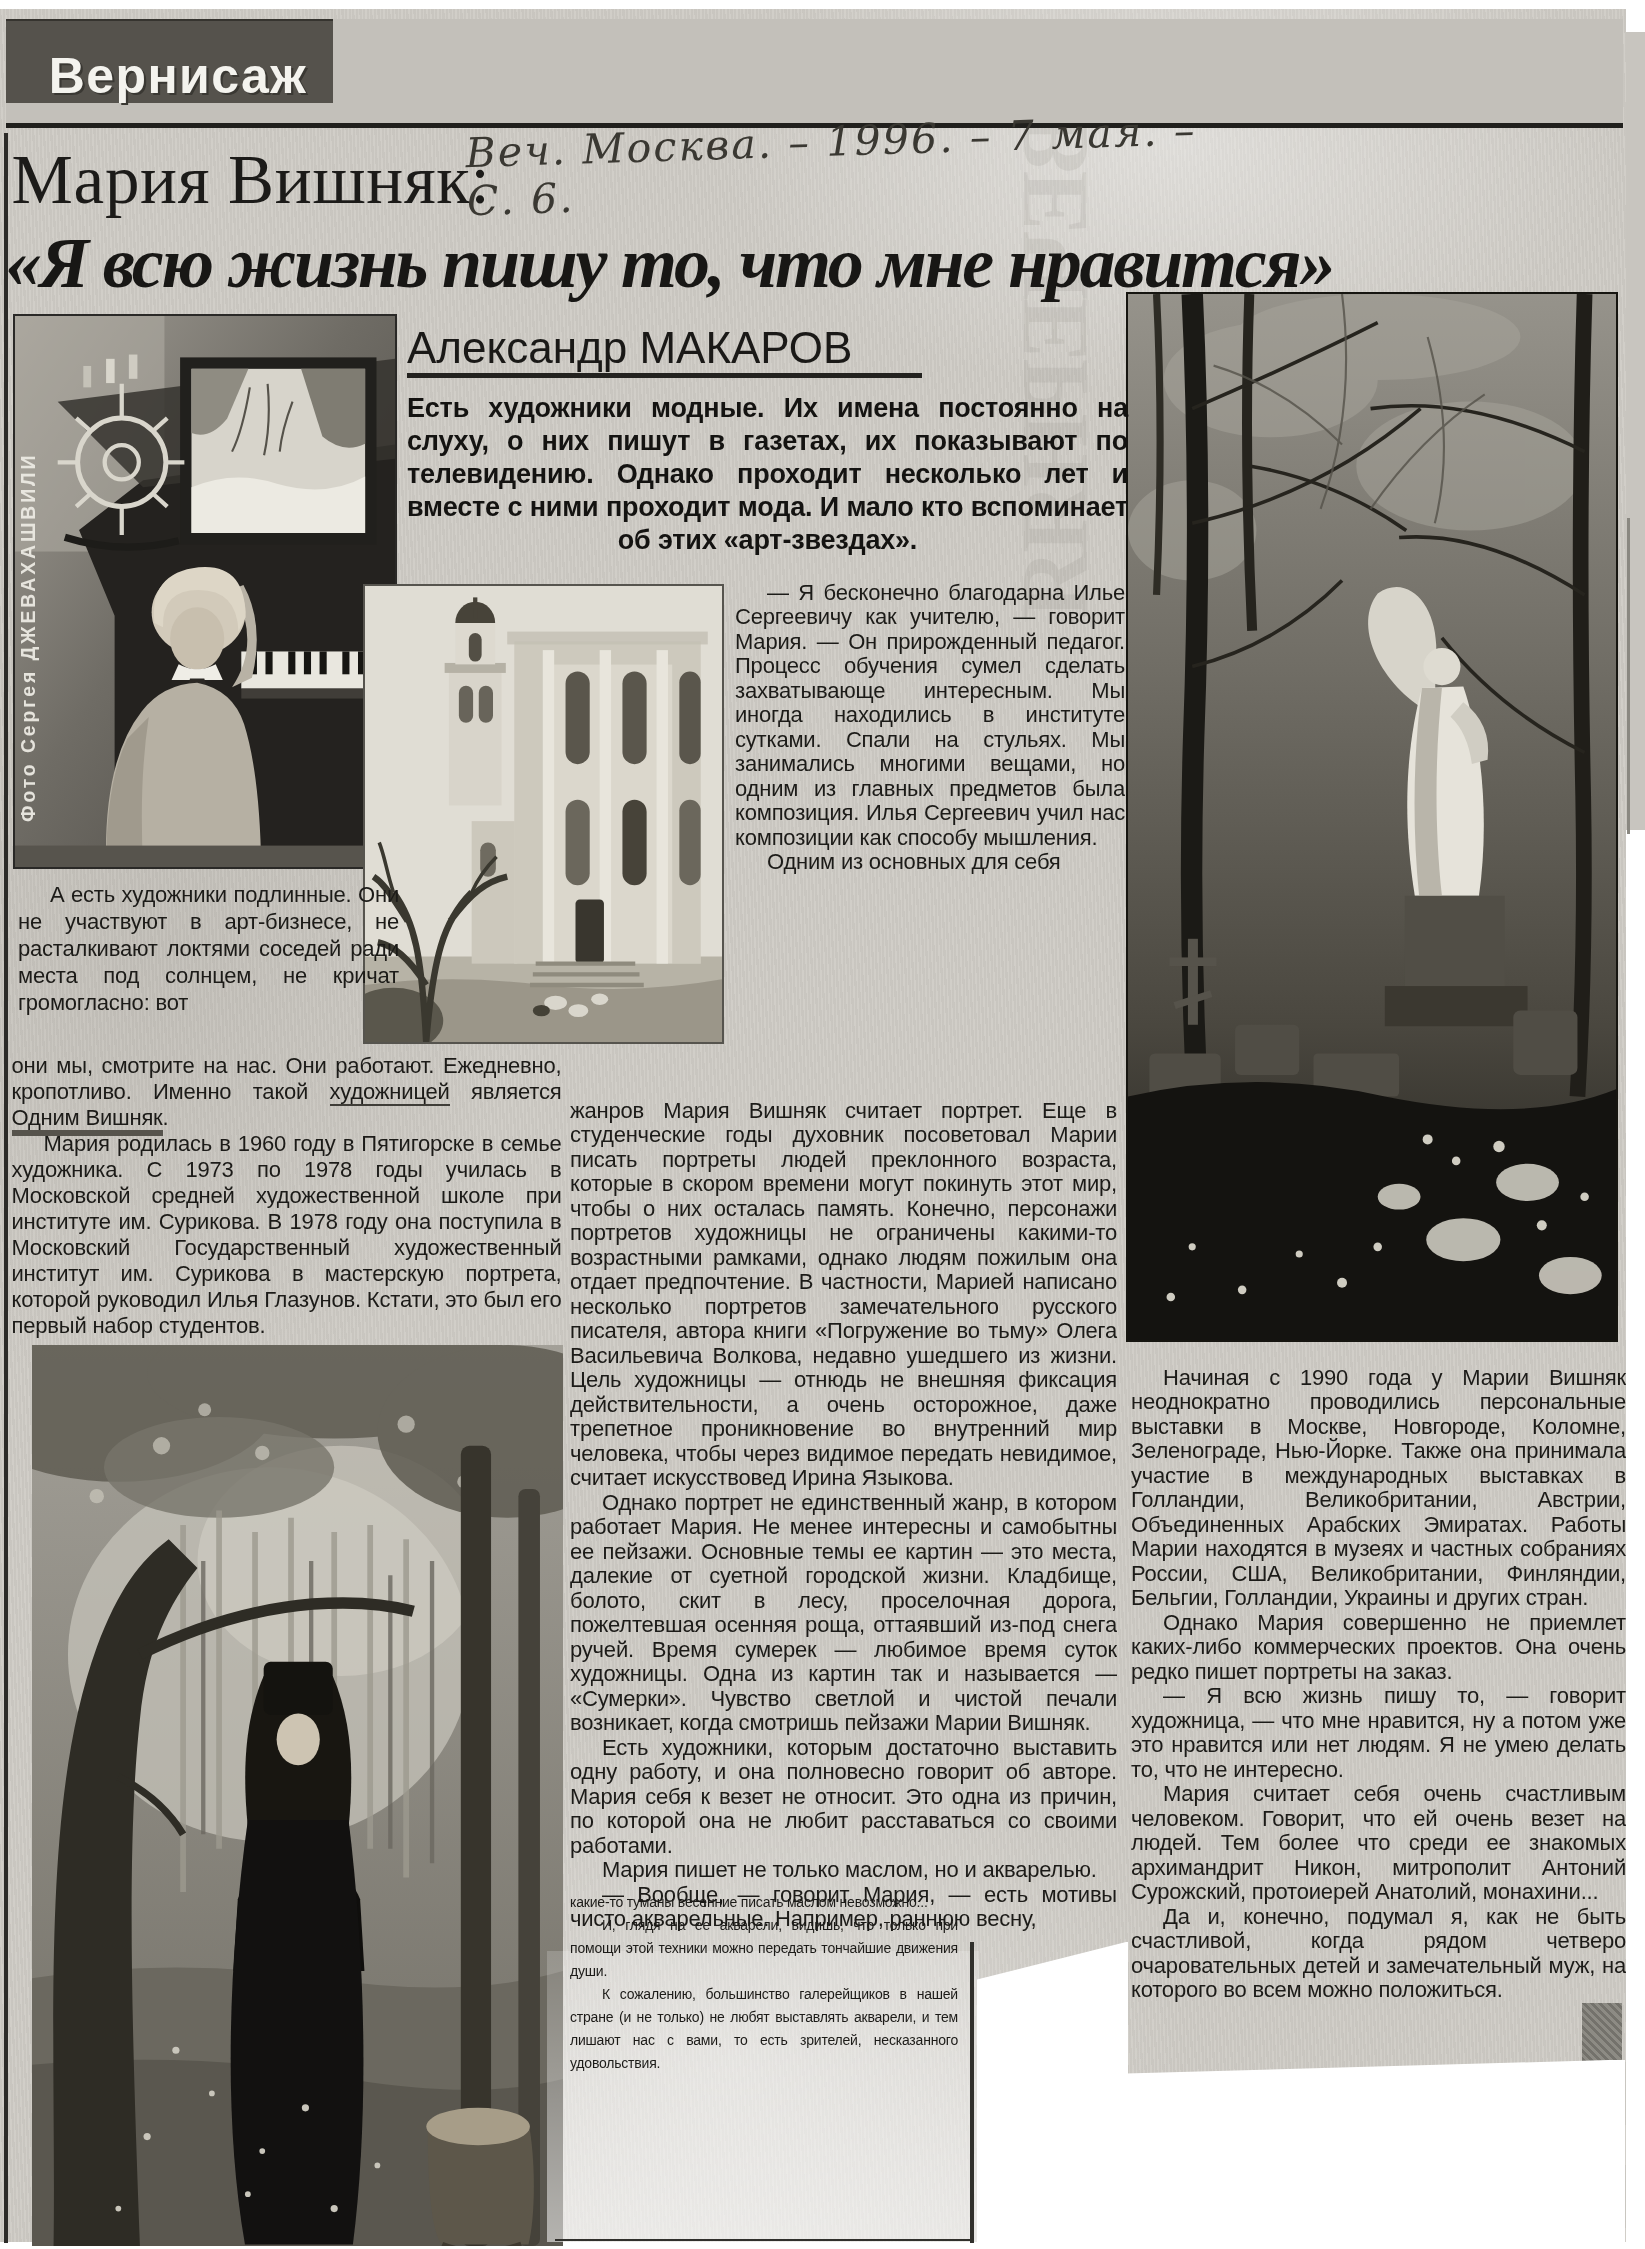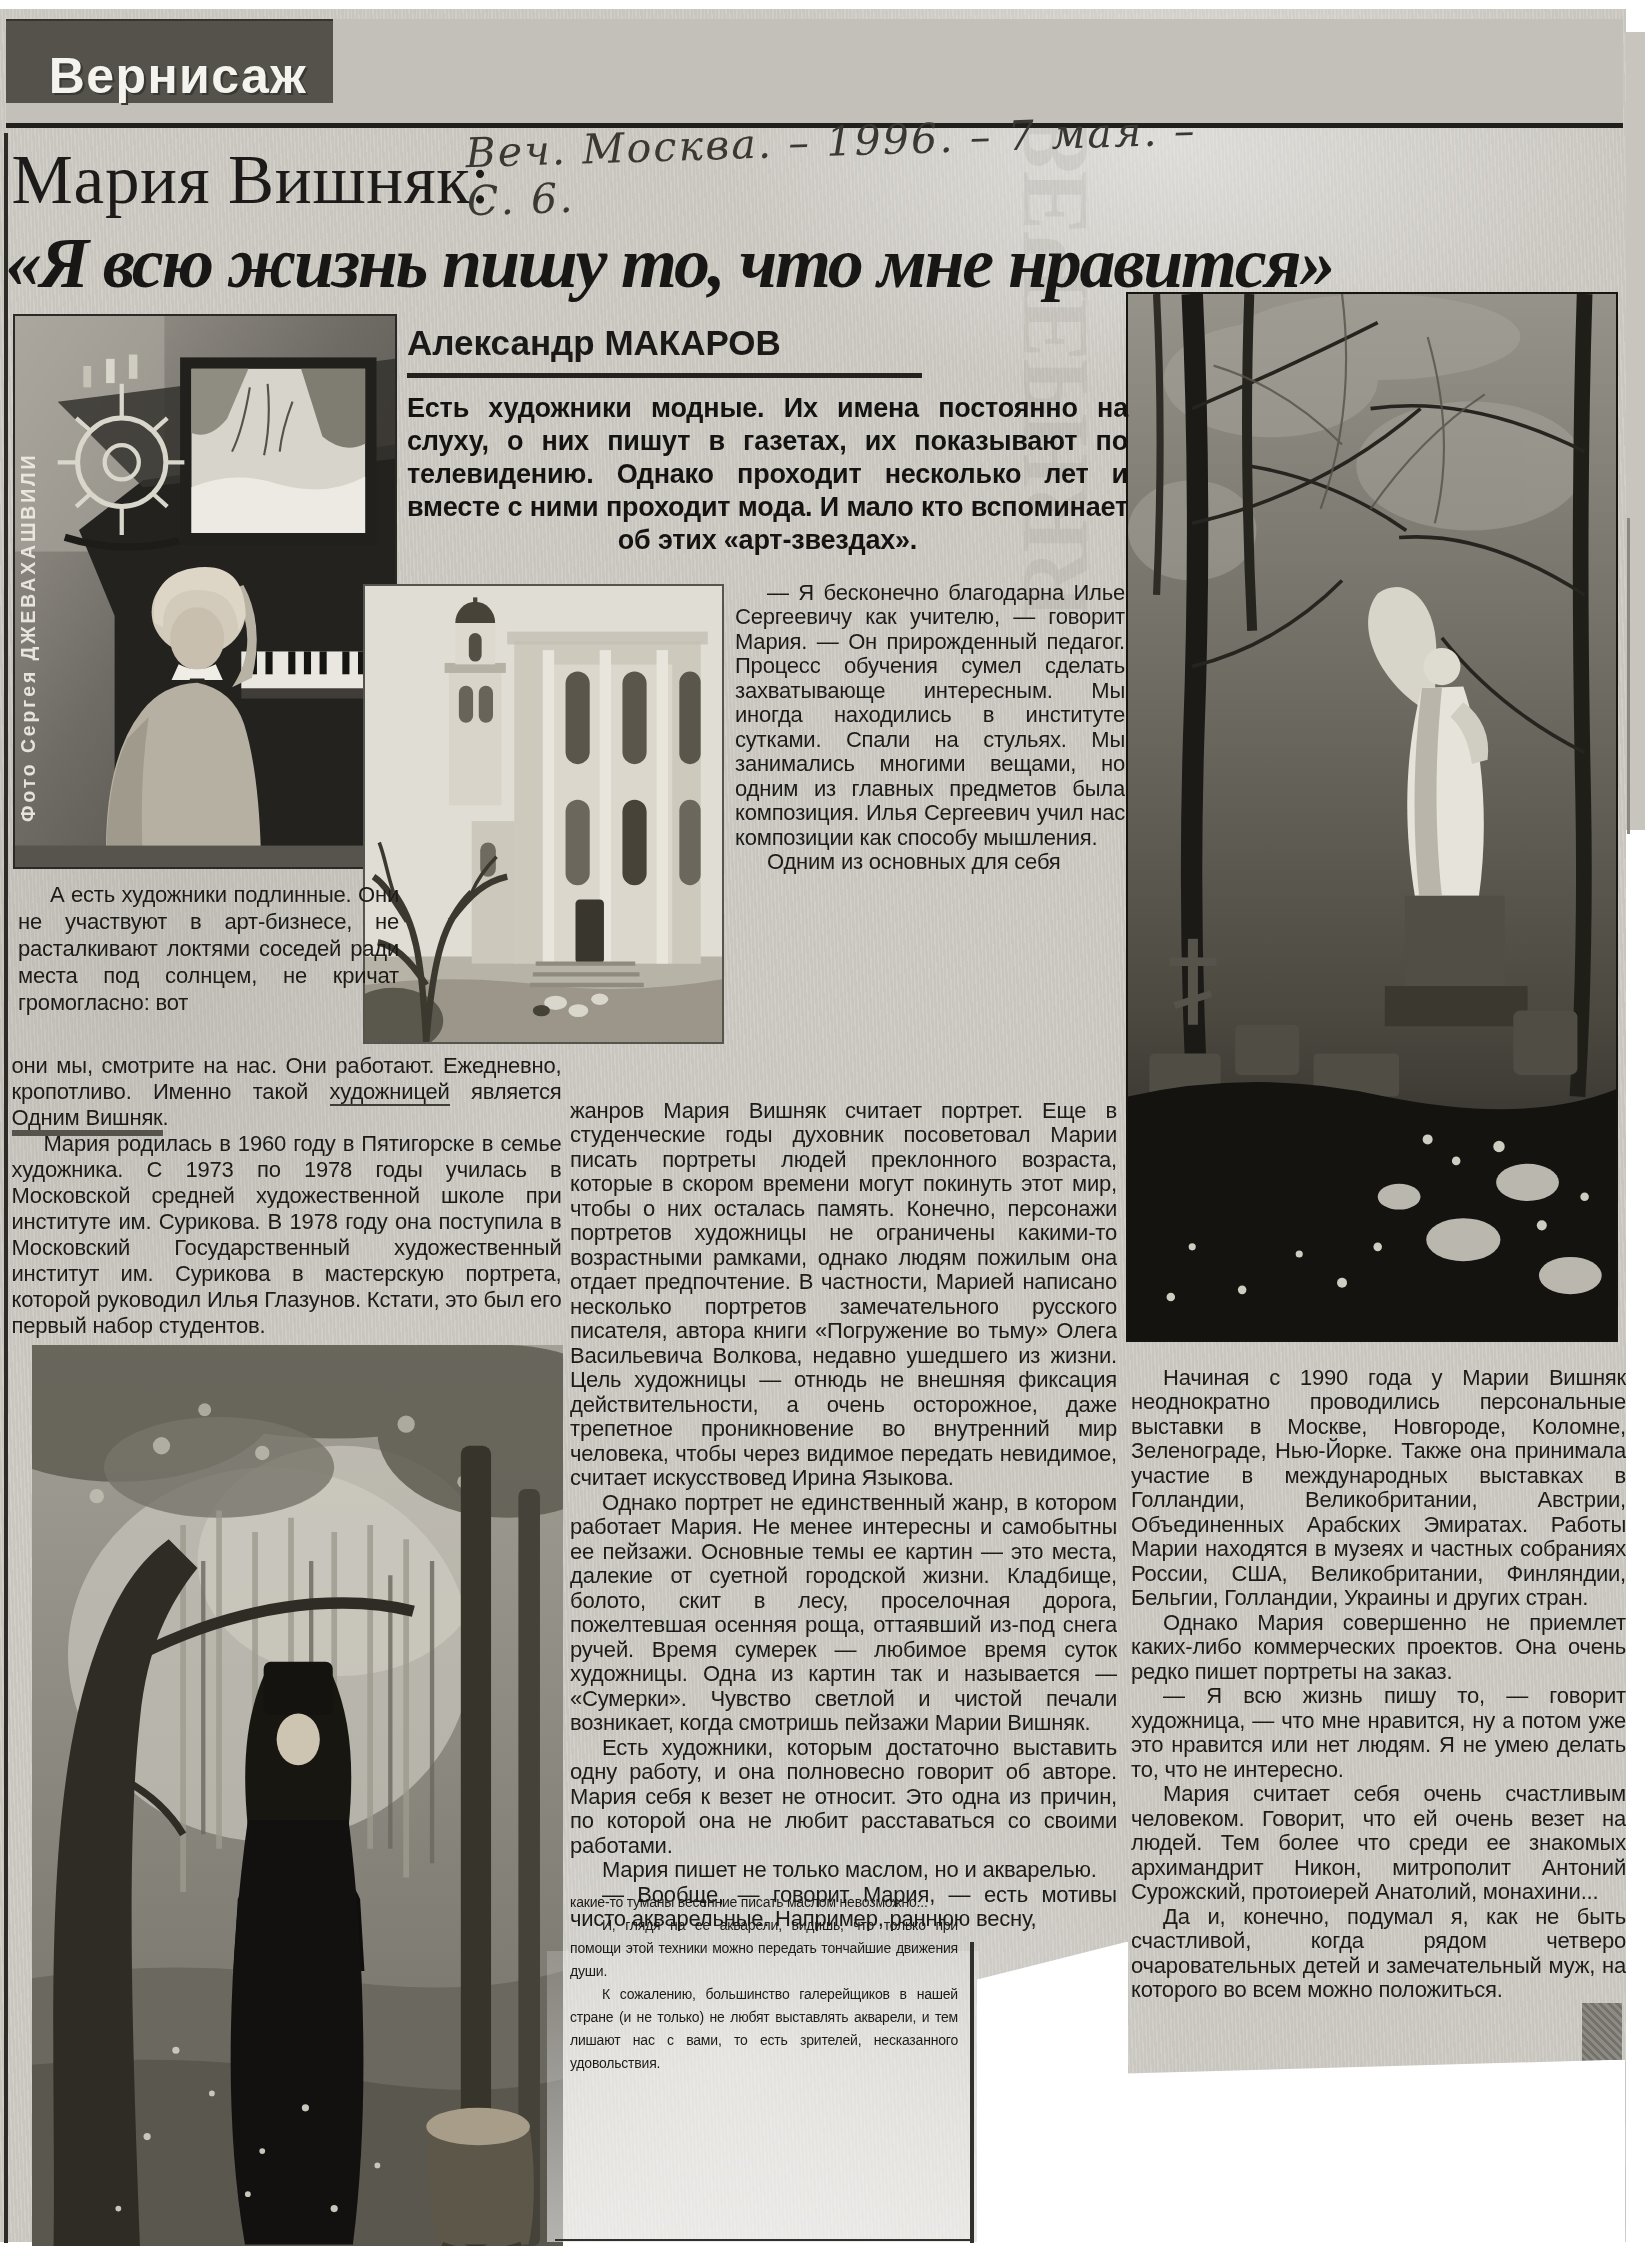--- a/index.html
+++ b/index.html
@@ -27,21 +27,21 @@
   .handwriting { left:466px; top:108px; width:777px; font-family:"DejaVu Serif", serif;
                  font-style:italic; font-size:41px; color:#3a3832; letter-spacing:2.2px;
                  transform:rotate(-1.8deg); z-index:2; }
   .quote-line { left:5.8px; top:213px; width:1618px; font-family:"Liberation Serif", serif;
                 font-weight:bold; font-style:italic; font-size:72px; letter-spacing:-2.2px;
                 white-space:nowrap; color:#181715; z-index:2; }
   .ghost { left:1000px; top:101px; height:734px; writing-mode:vertical-rl;
            font-family:"Liberation Serif", serif; font-weight:bold; font-size:95px;
            color:#928f87; opacity:.16; letter-spacing:-2.9px; transform:scale(-1,1); z-index:0; }
   
-  .byline { left:407px; top:314px; font-size:35px; font-weight:bold; color:#1a1917; z-index:2; }
+  .byline { left:407px; top:314px; font-size:44px; font-weight:normal; color:#1a1917; z-index:2; }
   .byline-rule { left:407px; top:364px; width:515px; height:5px; background:#23221f; z-index:2; }
   .lead { left:407px; top:383px; width:721px; font-weight:bold; font-size:27px;
           line-height:33px; text-align:justify; text-align-last:center; color:#141311;
           letter-spacing:-0.2px; z-index:2; }
   
   .photo { z-index:1; overflow:hidden; }
   .photo svg { display:block; width:100%; height:100%; }
   .photo-portrait { left:13px;  top:305px;  width:384px; height:555px; border:2.2px solid #2a2927; }
   .photo-church   { left:363px; top:575px;  width:361px; height:460px; border:2.2px solid #56544e; z-index:2; }
   .photo-right    { left:1126px;top:283px;  width:492px; height:1050px; border:2.9px solid #161510; }

